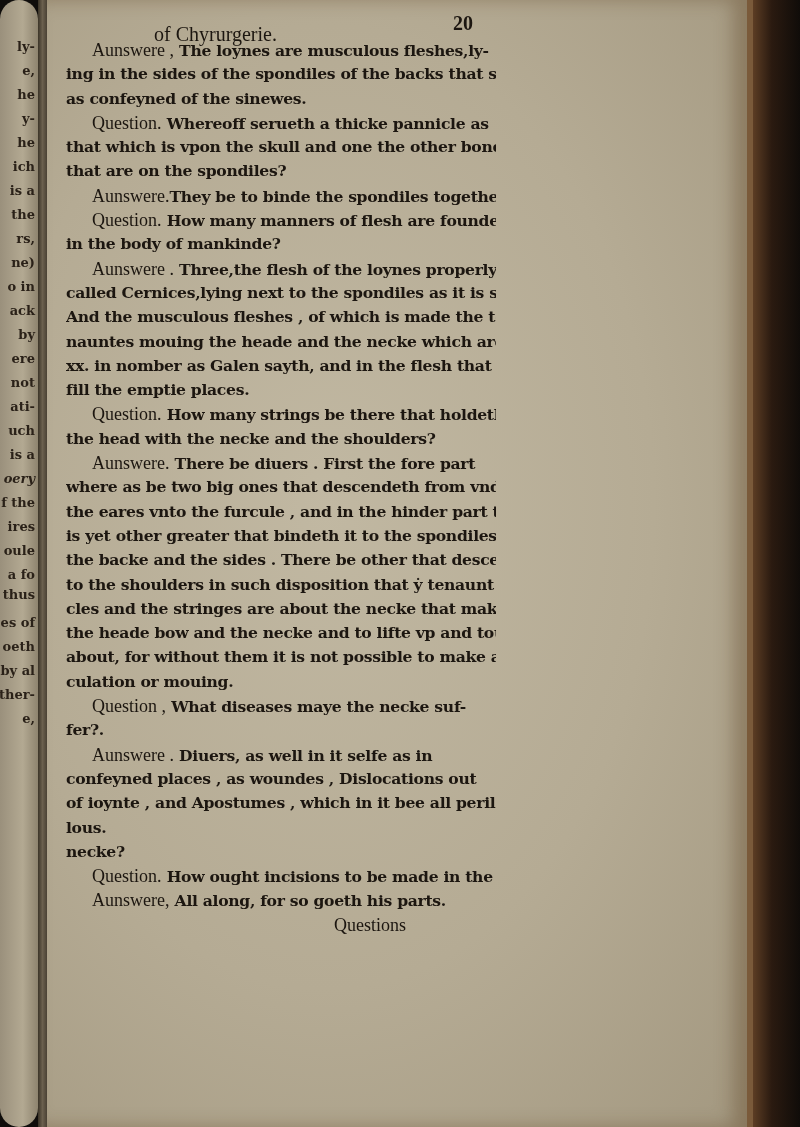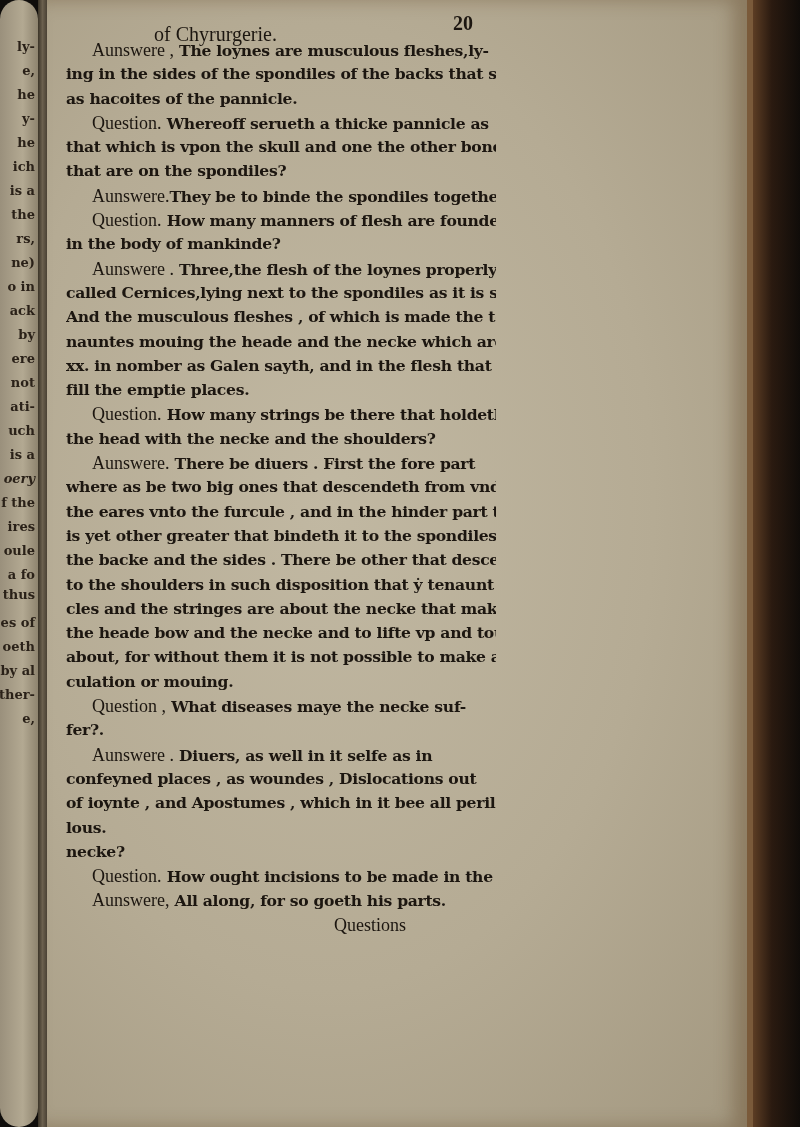--- a/index.html
+++ b/index.html
@@ -100,21 +100,21 @@
 <div class="page-edge"></div>
 
 <div class="text-block">
   <div class="header">
     <span class="running-title">of Chyrurgerie.</span>
     <span class="folio">20</span>
   </div>
   <div id="lines">
       <div class="line indent"><span class="speaker">Aunswere ,</span><span> The loynes are musculous fleshes,ly-</span></div>
       <div class="line"><span>ing in the sides of the spondiles of the backs that serue</span></div>
-      <div class="line"><span>as hacoites of the pannicle.</span></div>
+      <div class="line"><span>as confeyned of the sinewes.</span></div>
       <div class="line indent"><span class="speaker">Question.</span><span> Whereoff serueth a thicke pannicle as</span></div>
       <div class="line"><span>that which is vpon the skull and one the other bones</span></div>
       <div class="line"><span>that are on the spondiles?</span></div>
       <div class="line indent"><span class="speaker">Aunswere.</span><span>They be to binde the spondiles together.</span></div>
       <div class="line indent"><span class="speaker">Question.</span><span> How many manners of flesh are founde</span></div>
       <div class="line"><span>in the body of mankinde?</span></div>
       <div class="line indent"><span class="speaker">Aunswere .</span><span> Three,the flesh of the loynes properly</span></div>
       <div class="line"><span>called Cernices,lying next to the spondiles as it is said.</span></div>
       <div class="line"><span>And the musculous fleshes , of which is made the te-</span></div>
       <div class="line"><span>nauntes mouing the heade and the necke which are</span></div>

